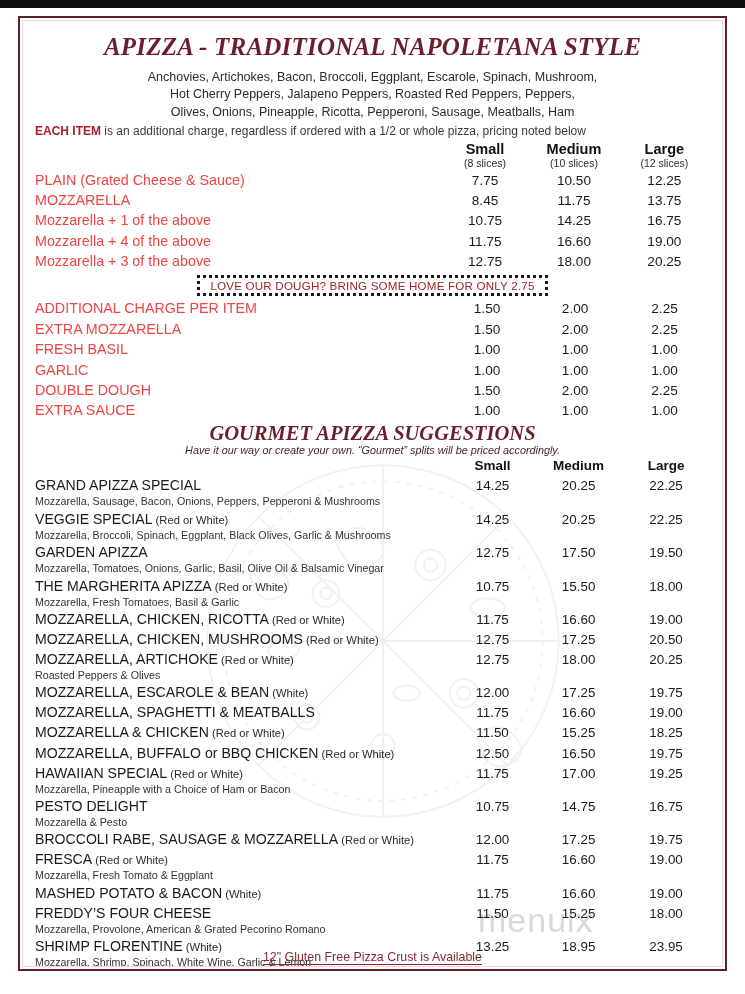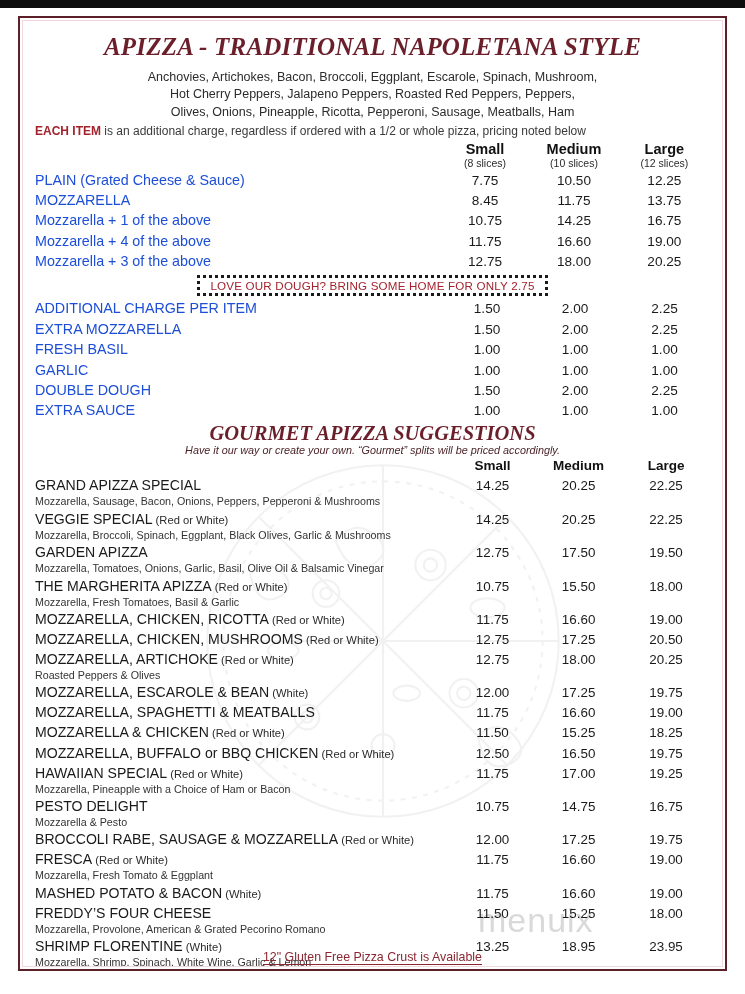--- a/index.html
+++ b/index.html
@@ -94,21 +94,21 @@
 
   .hdr-size {
     font-size: 14.5px; font-weight: bold; color: #111;
     text-align: center; padding-top: 2px !important;
   }
   .hdr-slices {
     font-size: 10.5px; color: #2b2b2b; text-align: center;
     padding-bottom: 1px !important;
   }
   .row-name {
-    font-size: 14.3px; color: #1d4ed8; white-space: nowrap;
+    font-size: 14.3px; color: #ef4444; white-space: nowrap;
     line-height: 1.43;
   }
   .row-price {
     font-size: 13.6px; color: #1a1a1a; text-align: center;
     line-height: 1.43;
   }
   .desc {
     font-size: 10.7px; color: #333; line-height: 1.25;
     padding-bottom: 1px;
   }

